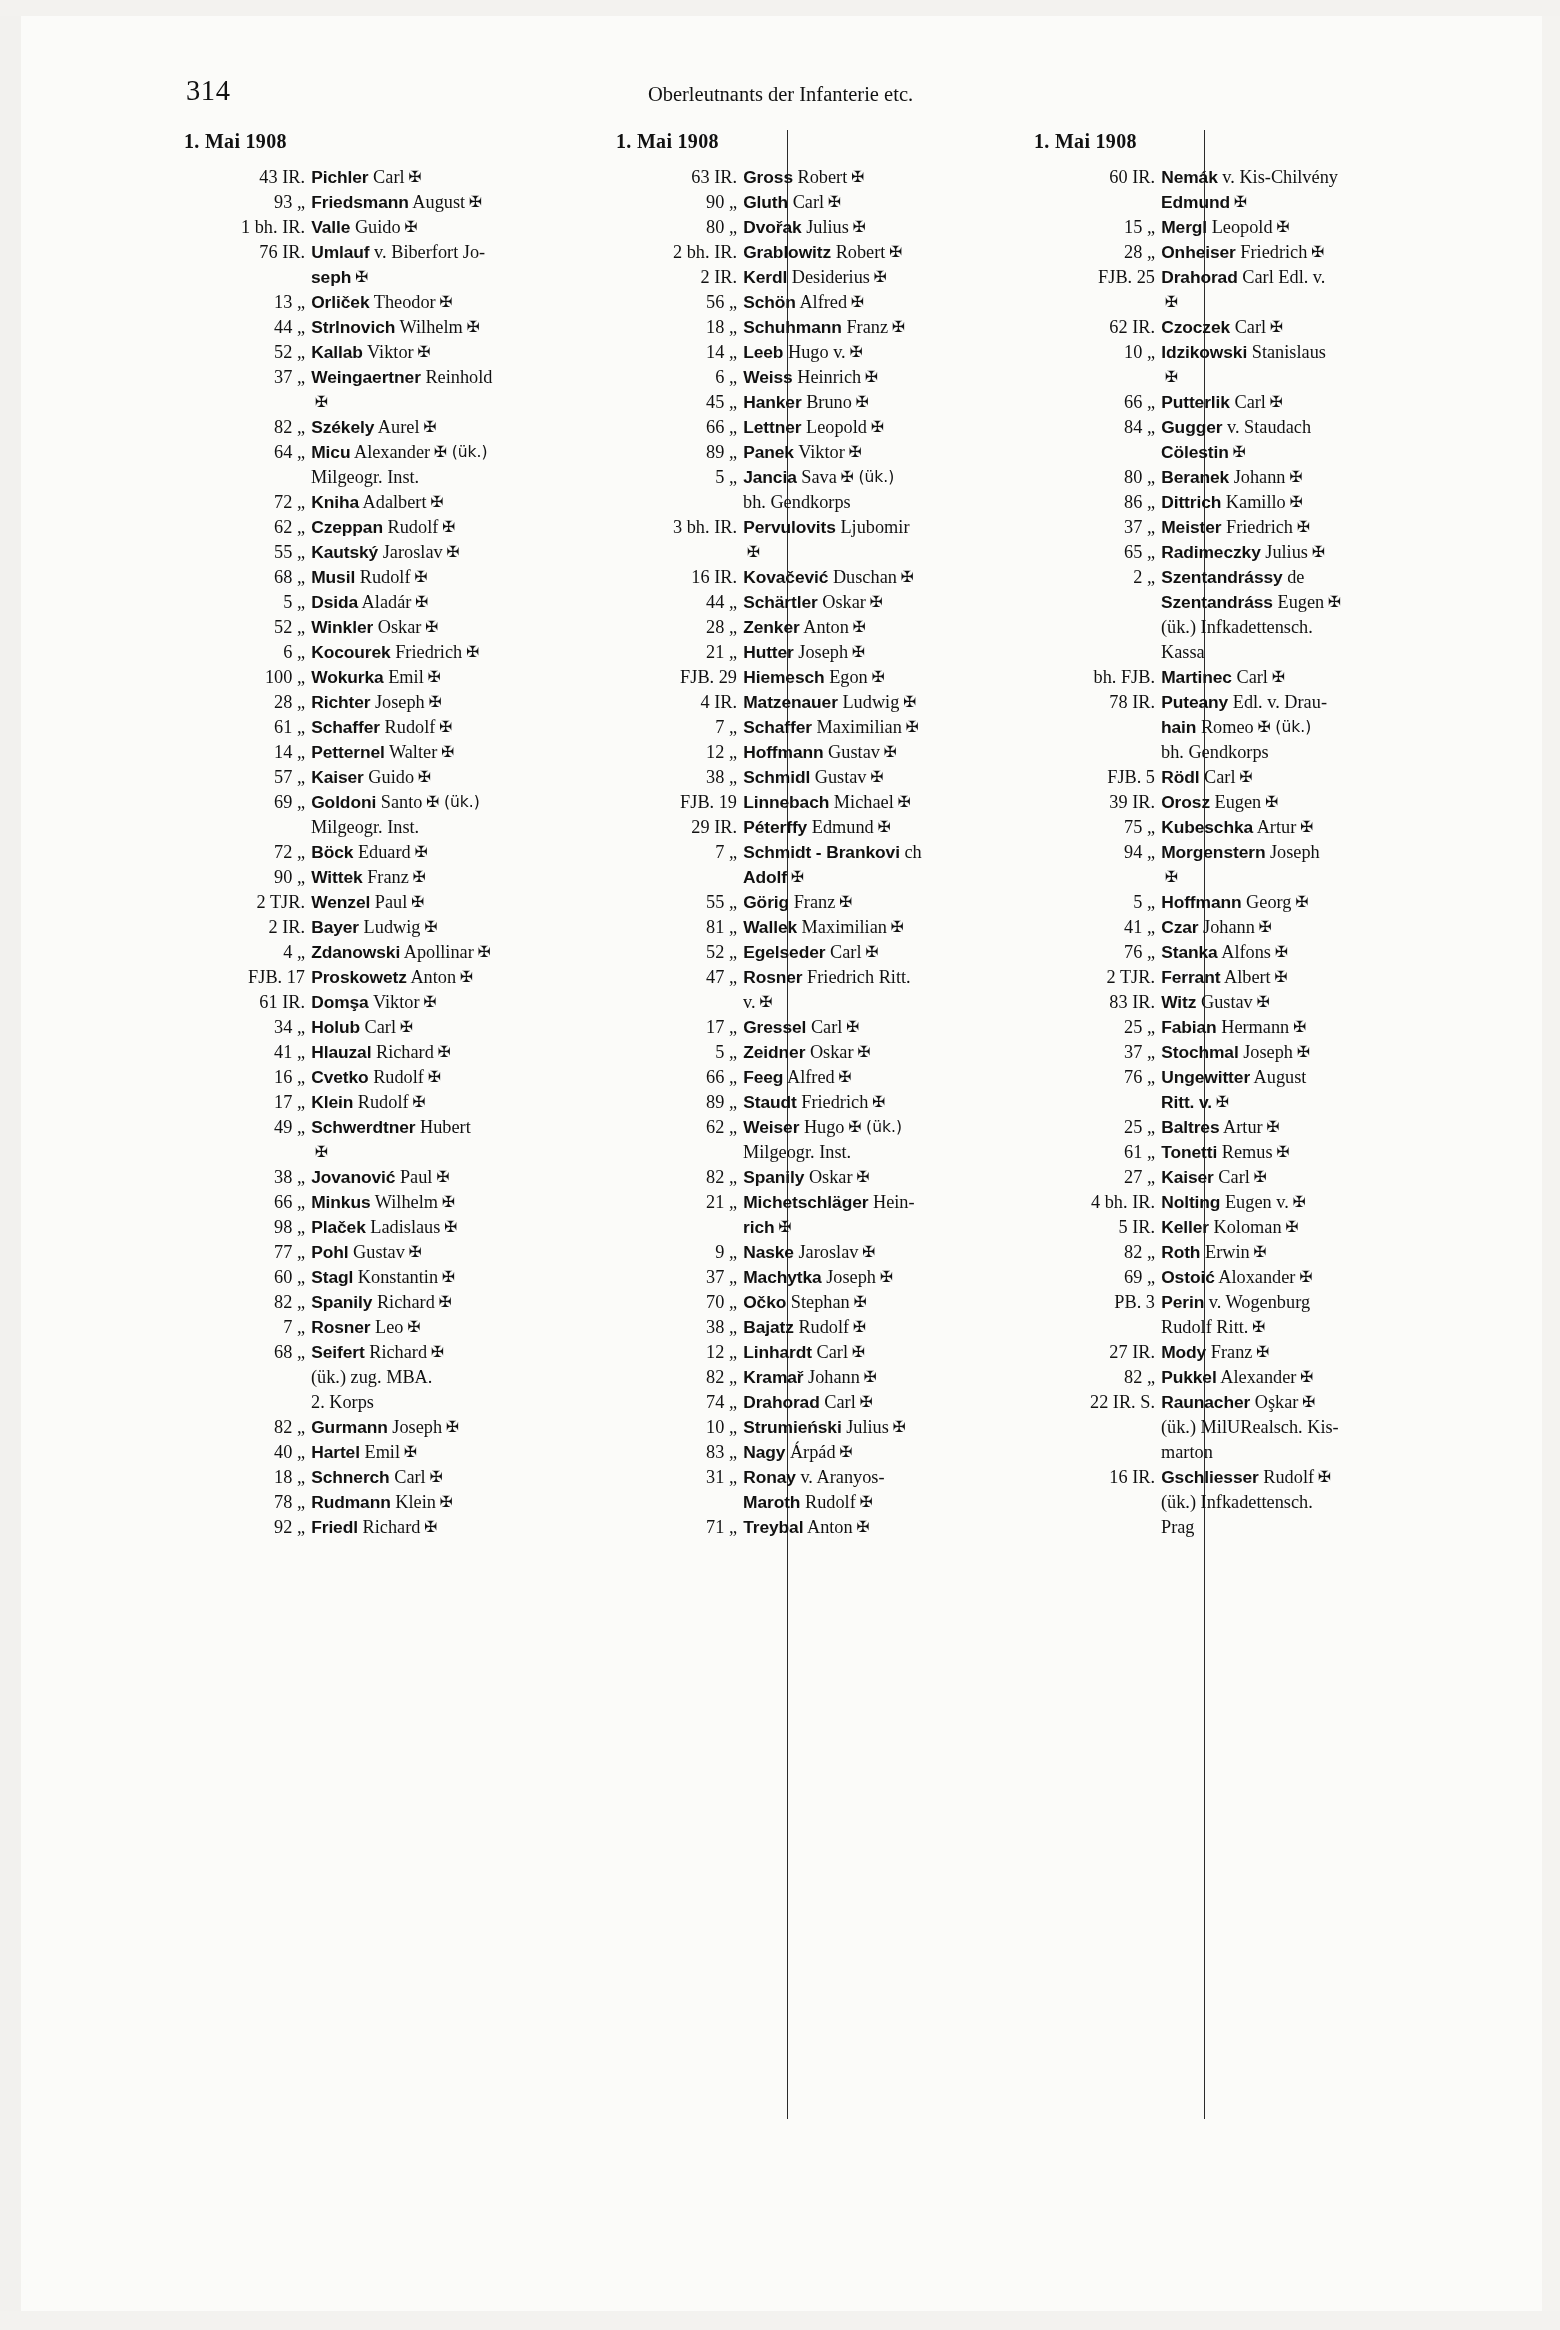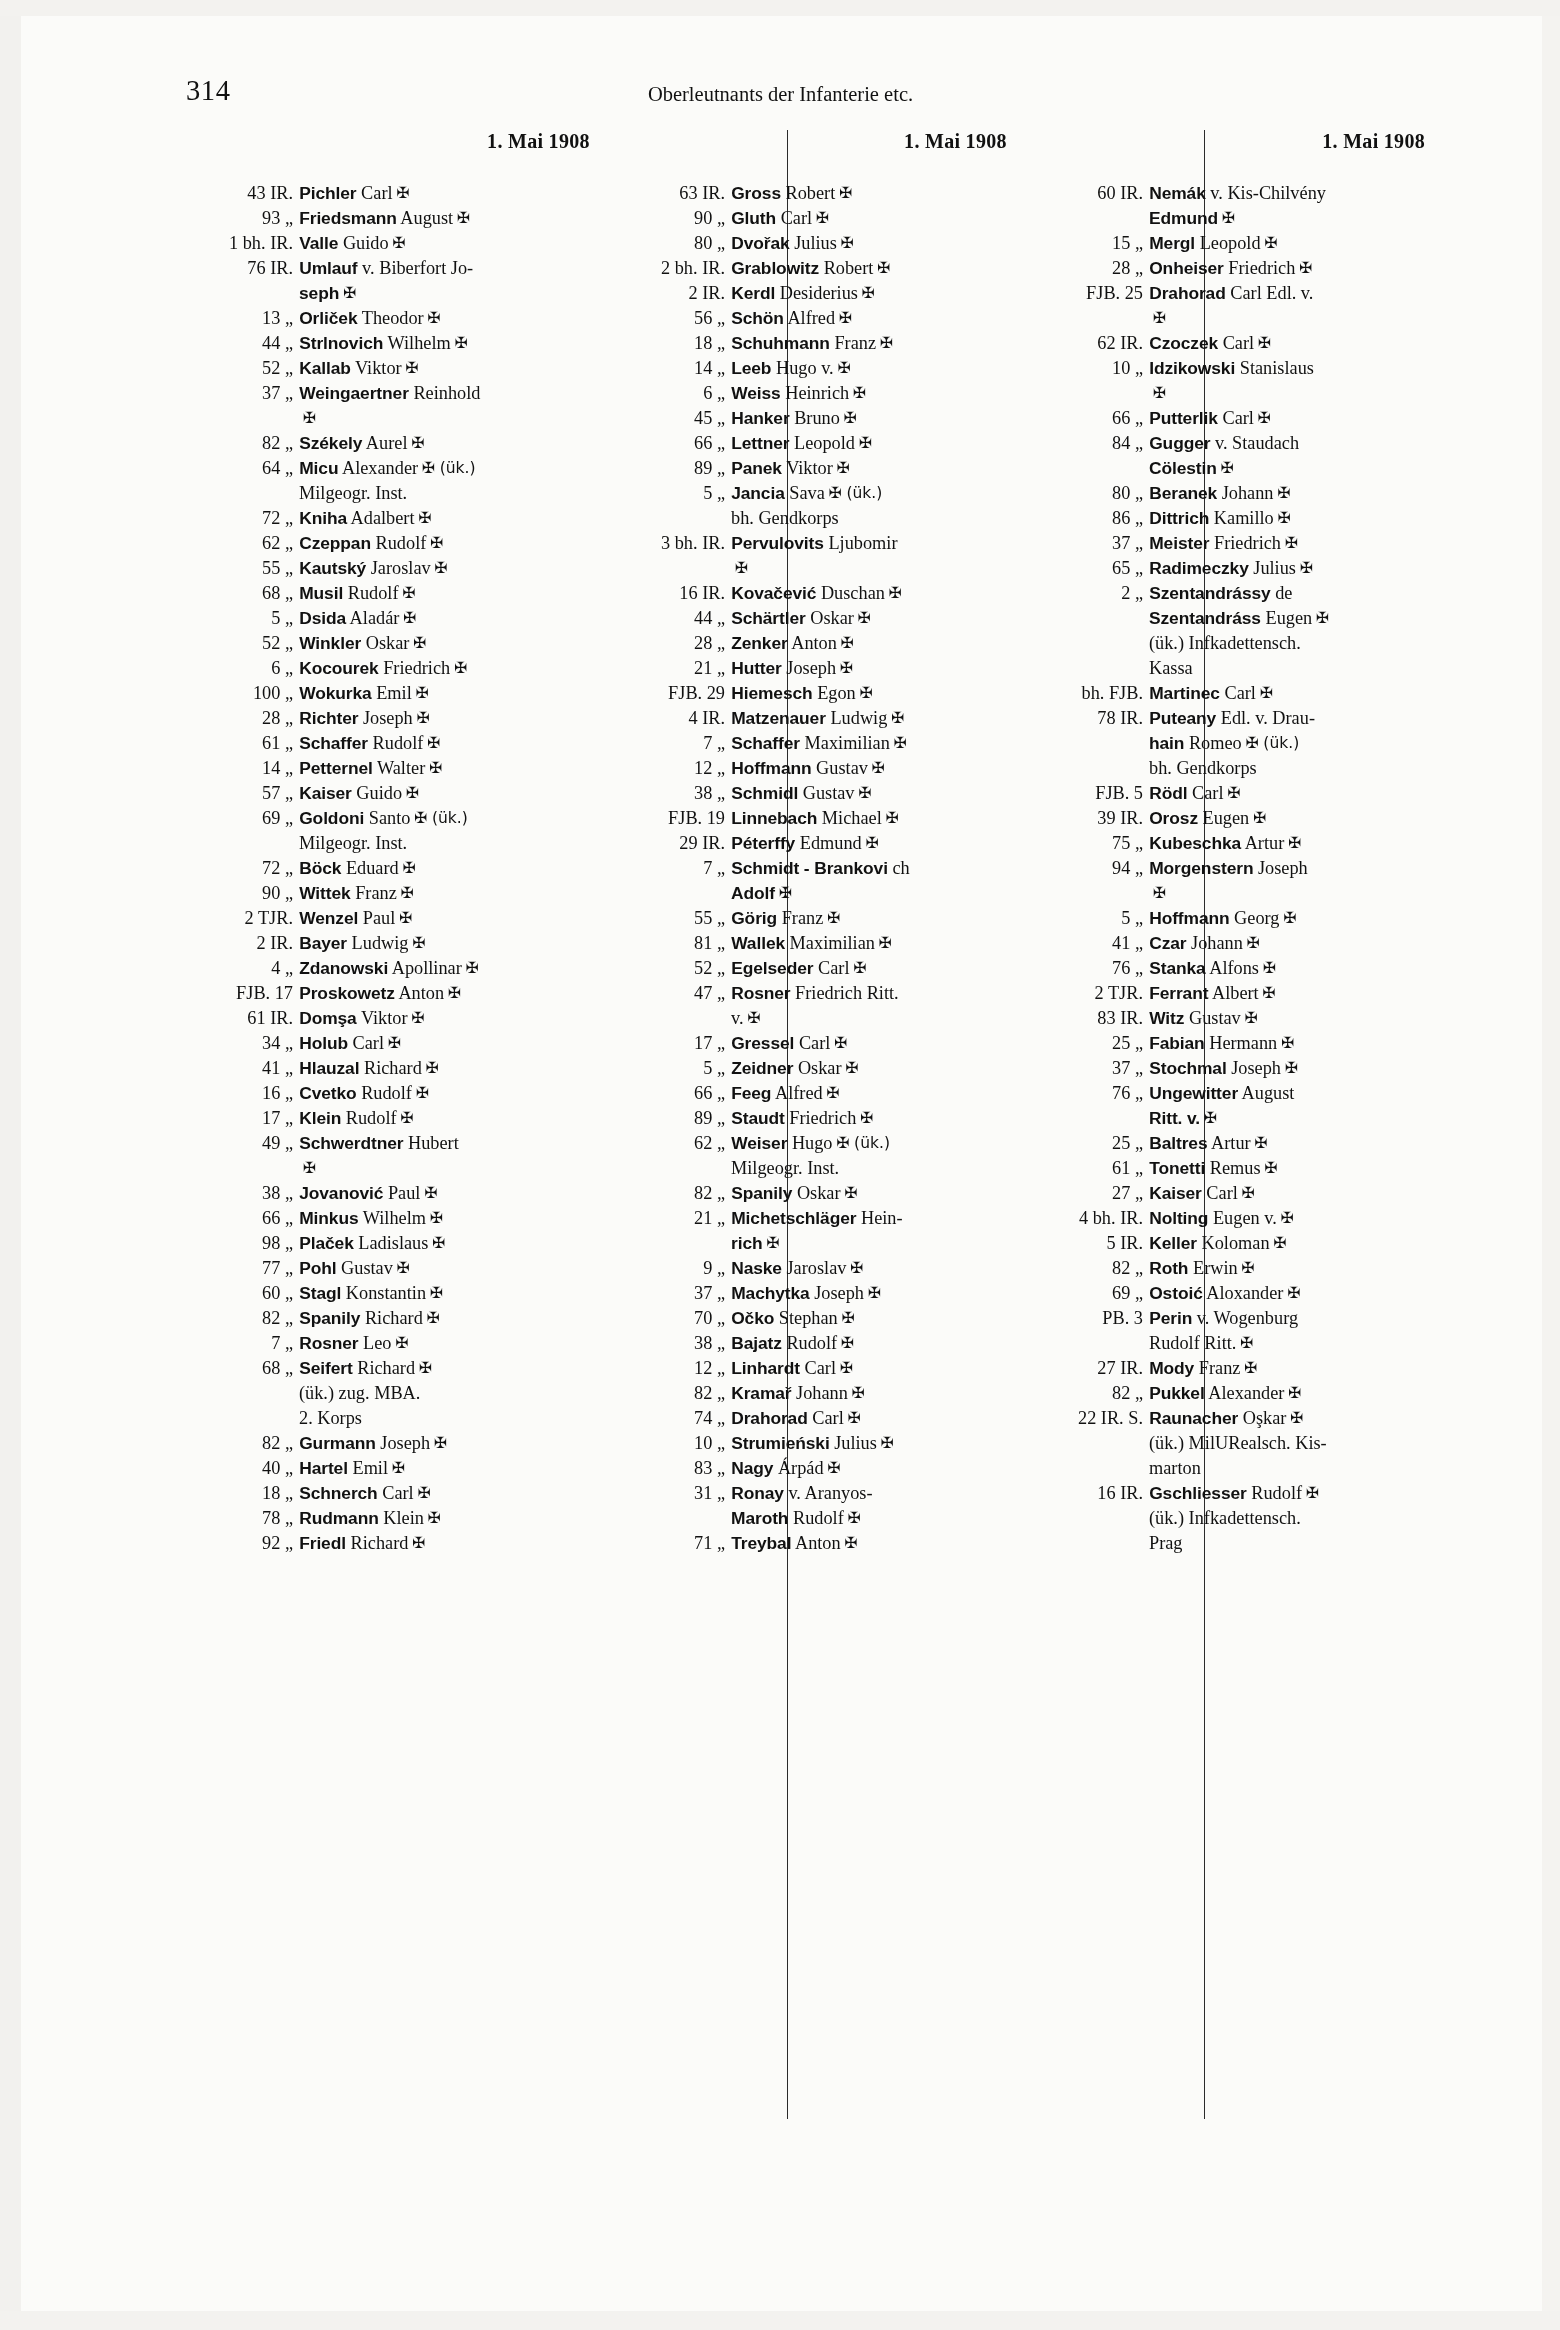--- a/index.html
+++ b/index.html
@@ -86,31 +86,31 @@
     position: absolute;
     top: 0;
     width: 1.2px;
     height: 1989px;
     background: #2b2b2b;
   }
   .rule-a { left: 603px; }
   .rule-b { left: 1020px; }
 
   .col-head {
-    text-align: right;
+    text-align: left;
     font-size: 20px;
     font-weight: bold;
     font-family: "Liberation Serif", serif;
     letter-spacing: 0.3px;
-    margin-bottom: 28px;
+    margin-bottom: 4px;
   }
 
   ul.entries {
     list-style: none;
-    margin: 0;
+    margin: 12px;
     padding: 0;
   }
   ul.entries li {
     display: block;
     font-size: 18.3px;
     line-height: 25px;
     white-space: nowrap;
     position: relative;
   }
   .unit {

